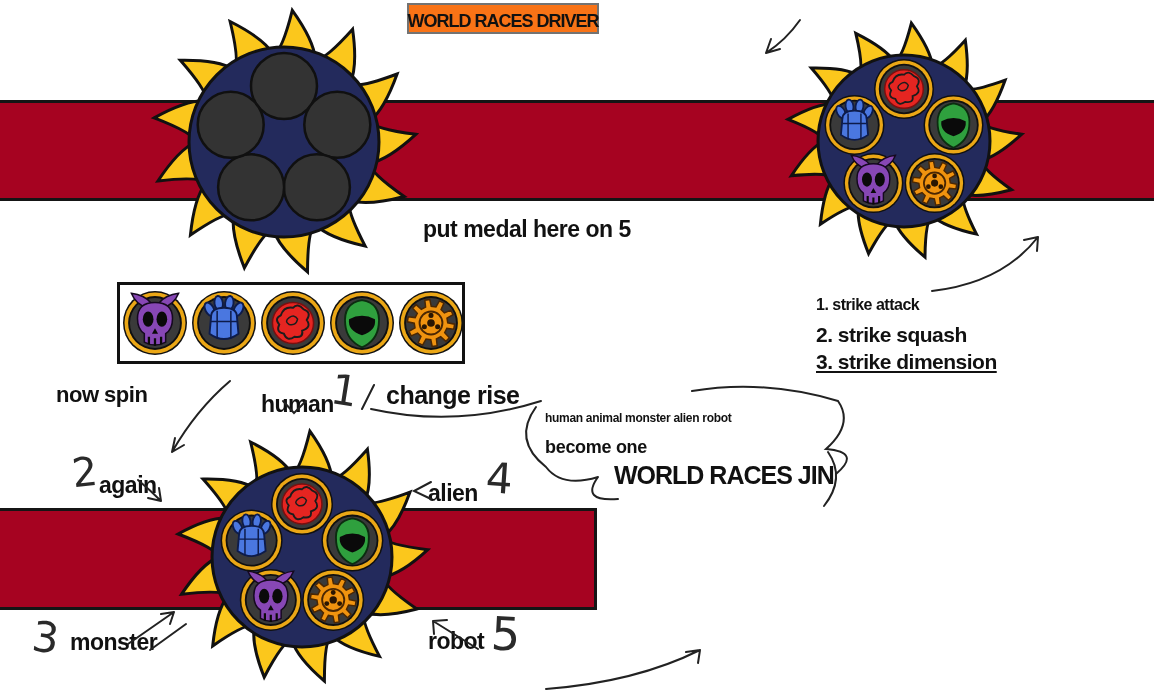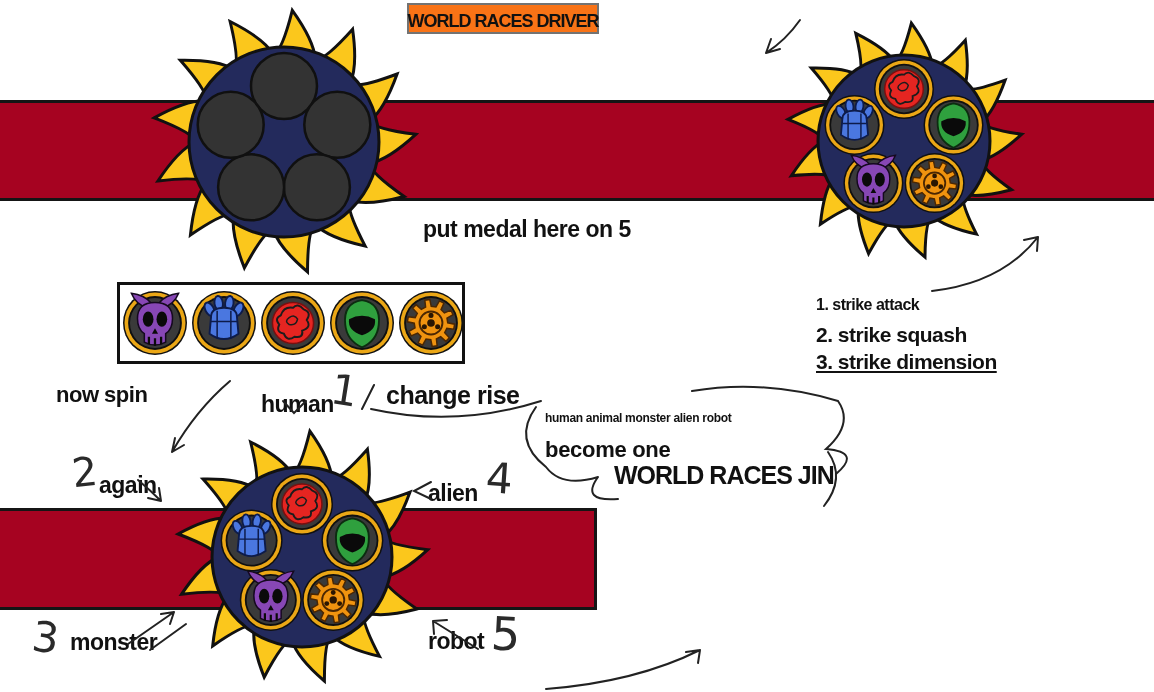--- a/index.html
+++ b/index.html
@@ -282,21 +282,21 @@
   <div class="t" style="left:70px;top:629px;font-size:23px;">monster</div>
   <div class="num" style="left:32px;top:617px;font-size:42px;transform:rotate(7deg);">3</div>
 
   <div class="t" style="left:428px;top:480px;font-size:23px;">alien</div>
   <div class="num" style="left:486px;top:458px;font-size:42px;transform:rotate(4deg);">4</div>
 
   <div class="t" style="left:428px;top:628px;font-size:23px;text-align:right;">robot</div>
   <div class="num" style="left:491px;top:611px;font-size:46px;transform:rotate(3deg);">5</div>
 
   <div class="t bub" style="left:545px;top:411px;font-size:12px;letter-spacing:-0.3px;">human animal monster alien robot</div>
-  <div class="t bub" style="left:545px;top:437px;font-size:22px;letter-spacing:-0.3px;">become one</div>
+  <div class="t bub" style="left:545px;top:437px;font-size:18px;letter-spacing:-0.3px;">become one</div>
   <div class="t bub" style="left:614px;top:461px;font-size:25px;letter-spacing:-1px;">WORLD RACES JIN</div>
 
   <svg id="arrows" width="1154" height="692" viewBox="0 0 1154 692">
     <g fill="none" stroke="#222" stroke-width="2" stroke-linecap="round">
       <path d="M800,20 Q786,40 766,53 M766,53 l5,-14 M766,53 l14,-4"></path>
       <path d="M932,291 Q1002,283 1038,237 M1038,237 l-14,3 M1038,237 l-1,14"></path>
       <path d="M230,381 Q196,410 172,452 M172,452 l3,-14 M172,452 l12,-7"></path>
       <path d="M283,401 L294,413 L306,401"></path>
       <path d="M138,480 Q150,490 161,501 M161,501 l-13,-3 M161,501 l-2,-13"></path>
       <path d="M128,644 L174,612 M174,612 l-13,2 M174,612 l-4,12 M150,650 L186,624"></path>

